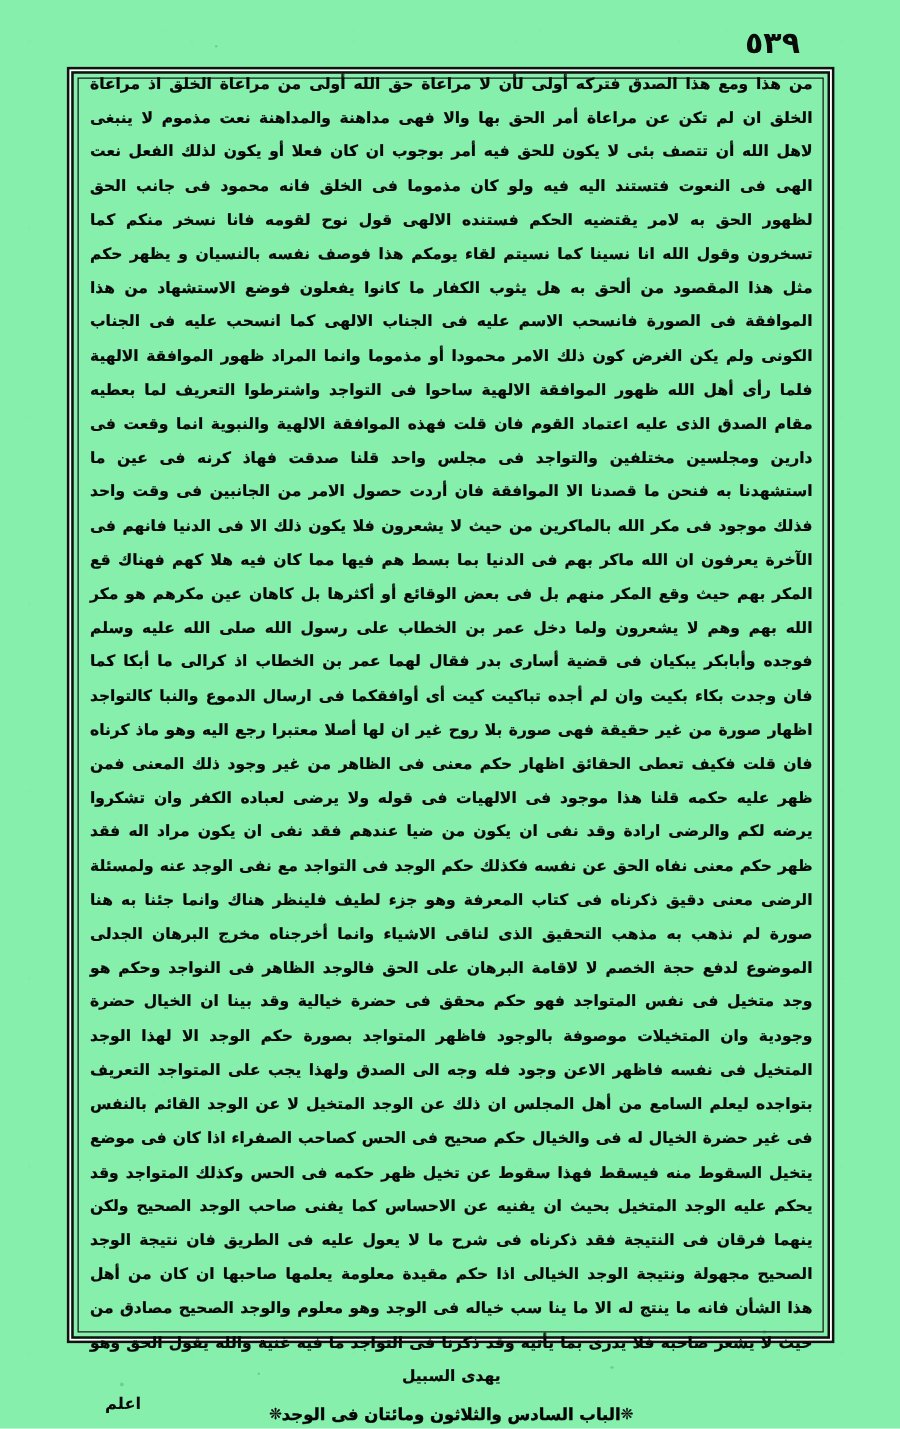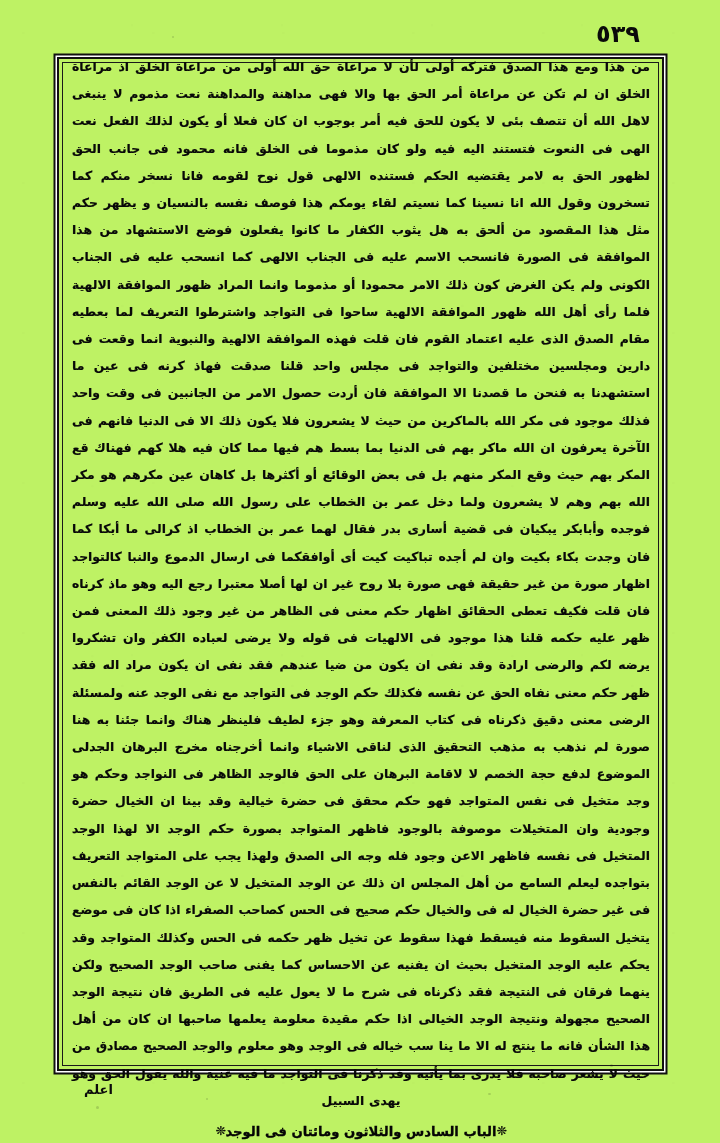--- a/index.html
+++ b/index.html
@@ -13,21 +13,21 @@
     font-family: "DejaVu Sans", sans-serif;
     position: relative;
     overflow: hidden;
     color: #0a0a0a;
   }
 
   
   #page-scan {
     position: absolute;
     inset: 0;
-    background: #bef264;
+    background: #86efac;
   }
 
   
   #paper-texture {
     position: absolute;
     inset: 0;
     background:
       radial-gradient(circle at 18% 22%, rgba(0,0,0,0.012) 0 1px, transparent 1.6px),
       radial-gradient(circle at 72% 61%, rgba(0,0,0,0.012) 0 1px, transparent 1.6px),
       radial-gradient(circle at 44% 86%, rgba(0,0,0,0.010) 0 1px, transparent 1.6px),
@@ -115,21 +115,21 @@
   }
   .heading-star {
     font-size: 12px;
     vertical-align: 1px;
   }
 
   
   #catchword {
     position: absolute;
     left: 84px;
-    top: 1082px;
+    top: 1116px;
     font-size: 13px;
     font-weight: 600;
     direction: rtl;
     color: #0a0a0a;
   }
 
   
   .speck {
     position: absolute;
     background: rgba(20,20,20,0.16);

